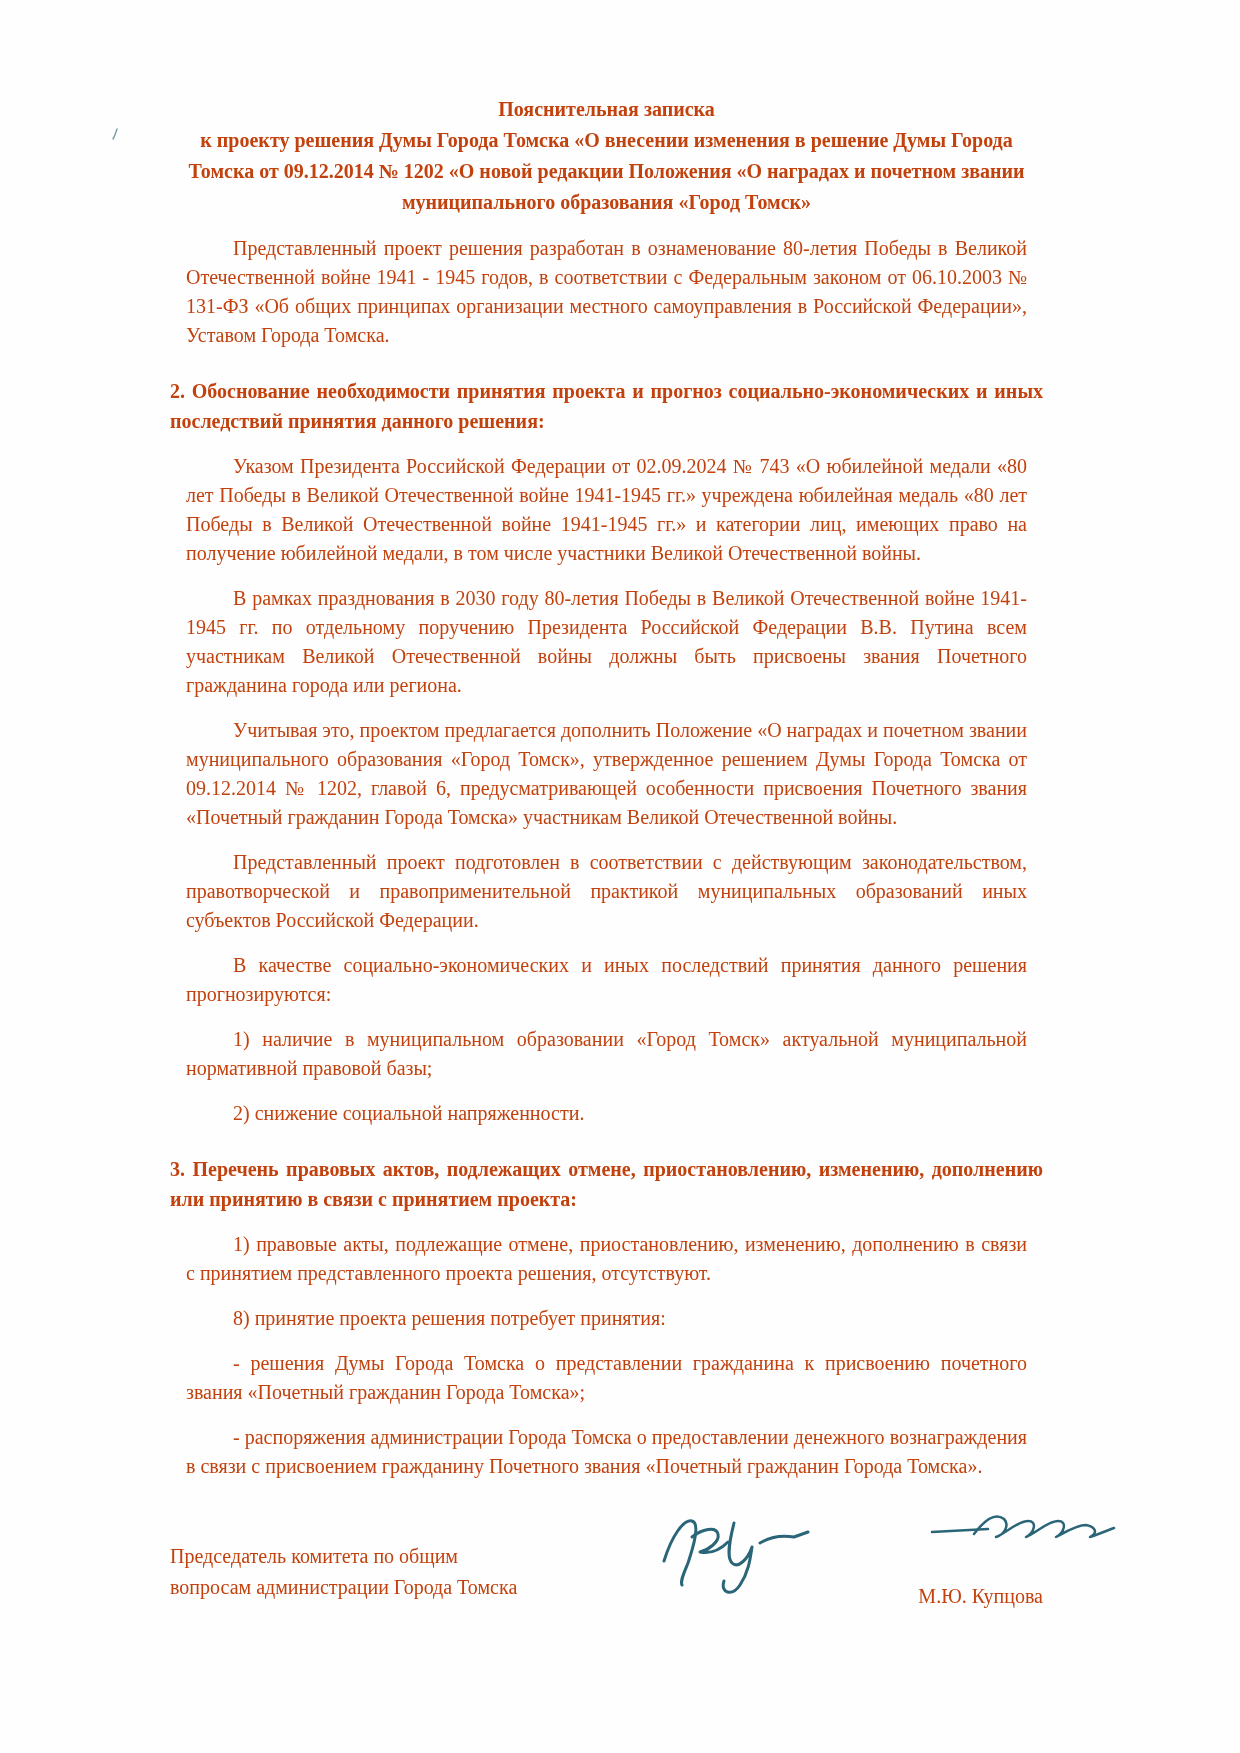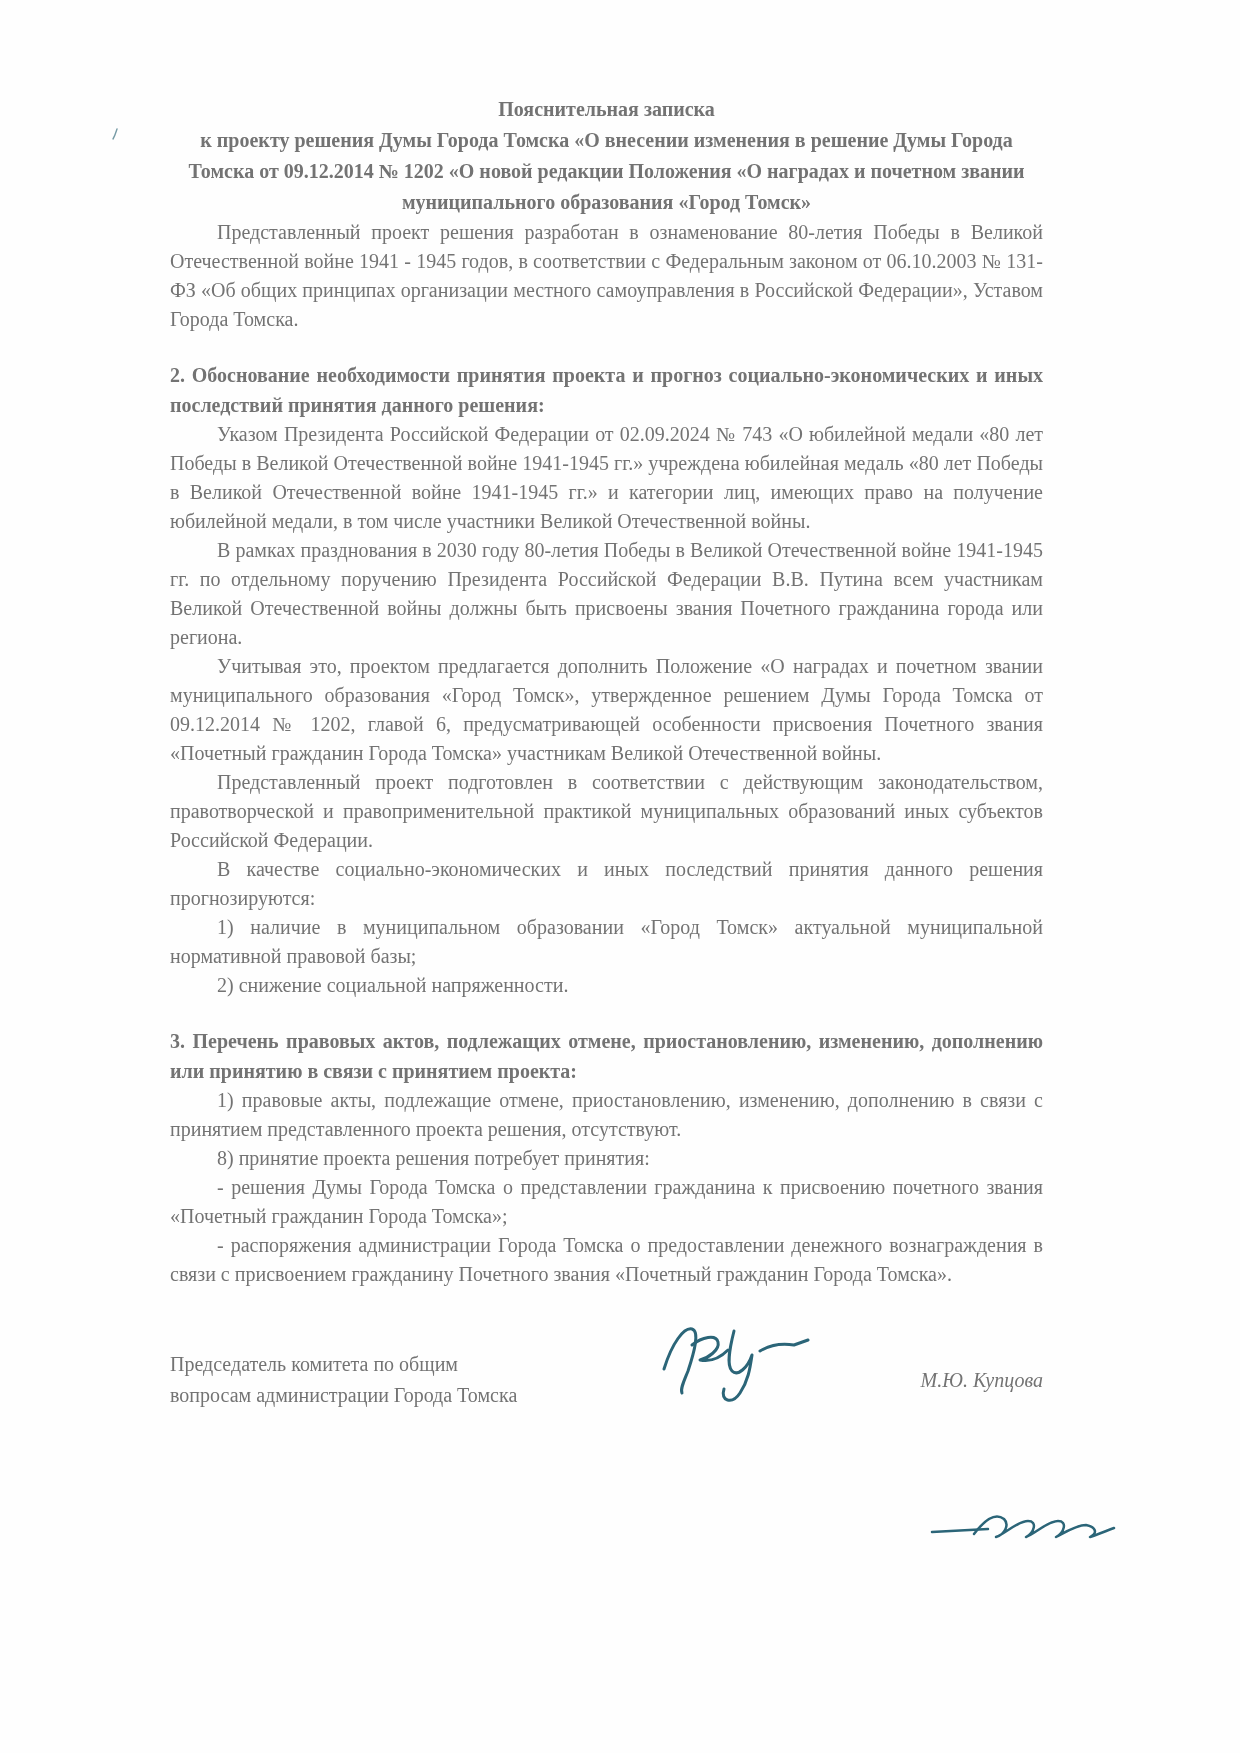--- a/index.html
+++ b/index.html
@@ -7,21 +7,21 @@
     padding: 0;
     background: #ffffff;
   }
   .page {
     position: relative;
     width: 1240px;
     height: 1753px;
     background: #fefefe;
     overflow: hidden;
     font-family: "Liberation Serif", "DejaVu Serif", serif;
-    color: #737373;
+    color: #c2410c;
   }
   .content {
     position: absolute;
     left: 170px;
     top: 94px;
     width: 873px;
   }
   .title-block p {
     margin: 0;
     text-align: center;
@@ -33,21 +33,21 @@
     margin: 26px 0 0 0;
     font-weight: bold;
     font-size: 20px;
     line-height: 30px;
     text-align: justify;
   }
   .sec-heading.first {
     margin-top: 22px;
   }
   .para {
-    margin: 0;
+    margin: 16px;
     font-size: 20px;
     line-height: 29px;
     text-align: justify;
     text-indent: 47px;
   }
   .sig-row {
     display: flex;
     margin-top: 60px;
     gap: 40px;
   }
@@ -57,23 +57,22 @@
     line-height: 31px;
   }
   .sig-autograph {
     width: 200px;
     margin-top: -32px;
   }
   .sig-name {
     flex: 1;
     text-align: right;
     font-size: 20px;
-    margin-top: 20px;
+    margin-top: 44px;
     white-space: nowrap;
-    font-style: italic;
   }
   .bottom-scribble {
     position: absolute;
     left: 928px;
     top: 1502px;
   }
   .stray-mark {
     position: absolute;
     left: 112px;
     top: 128px;

